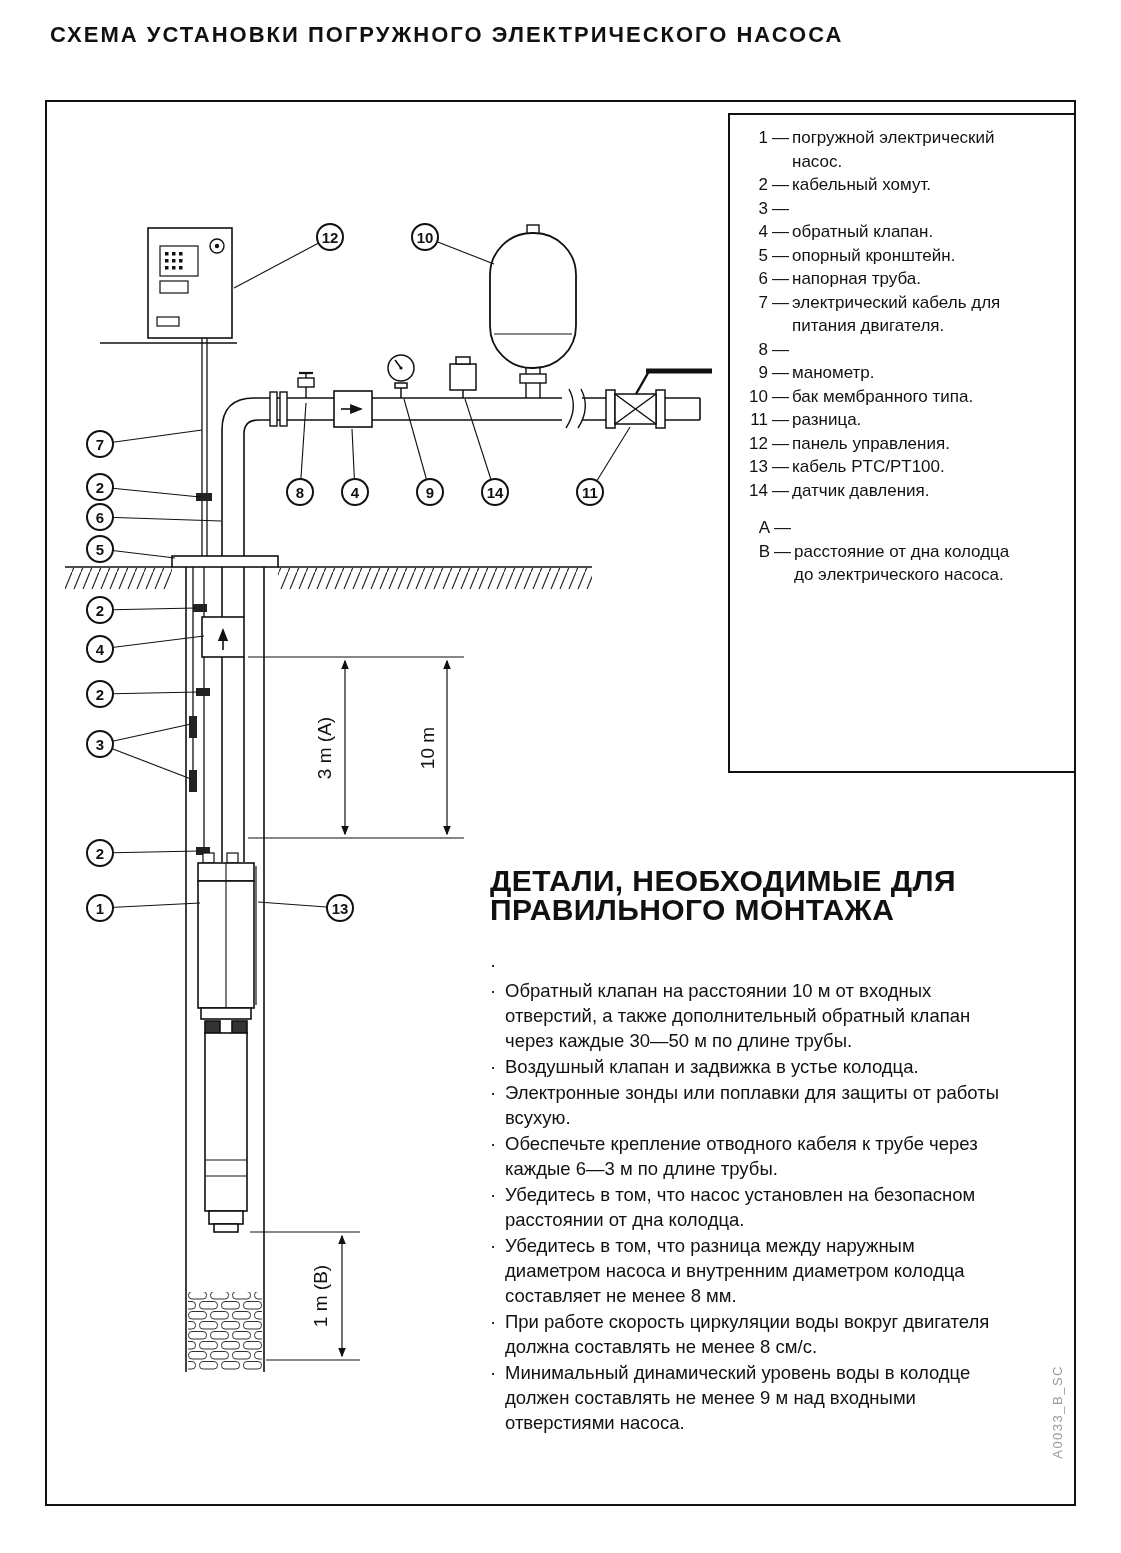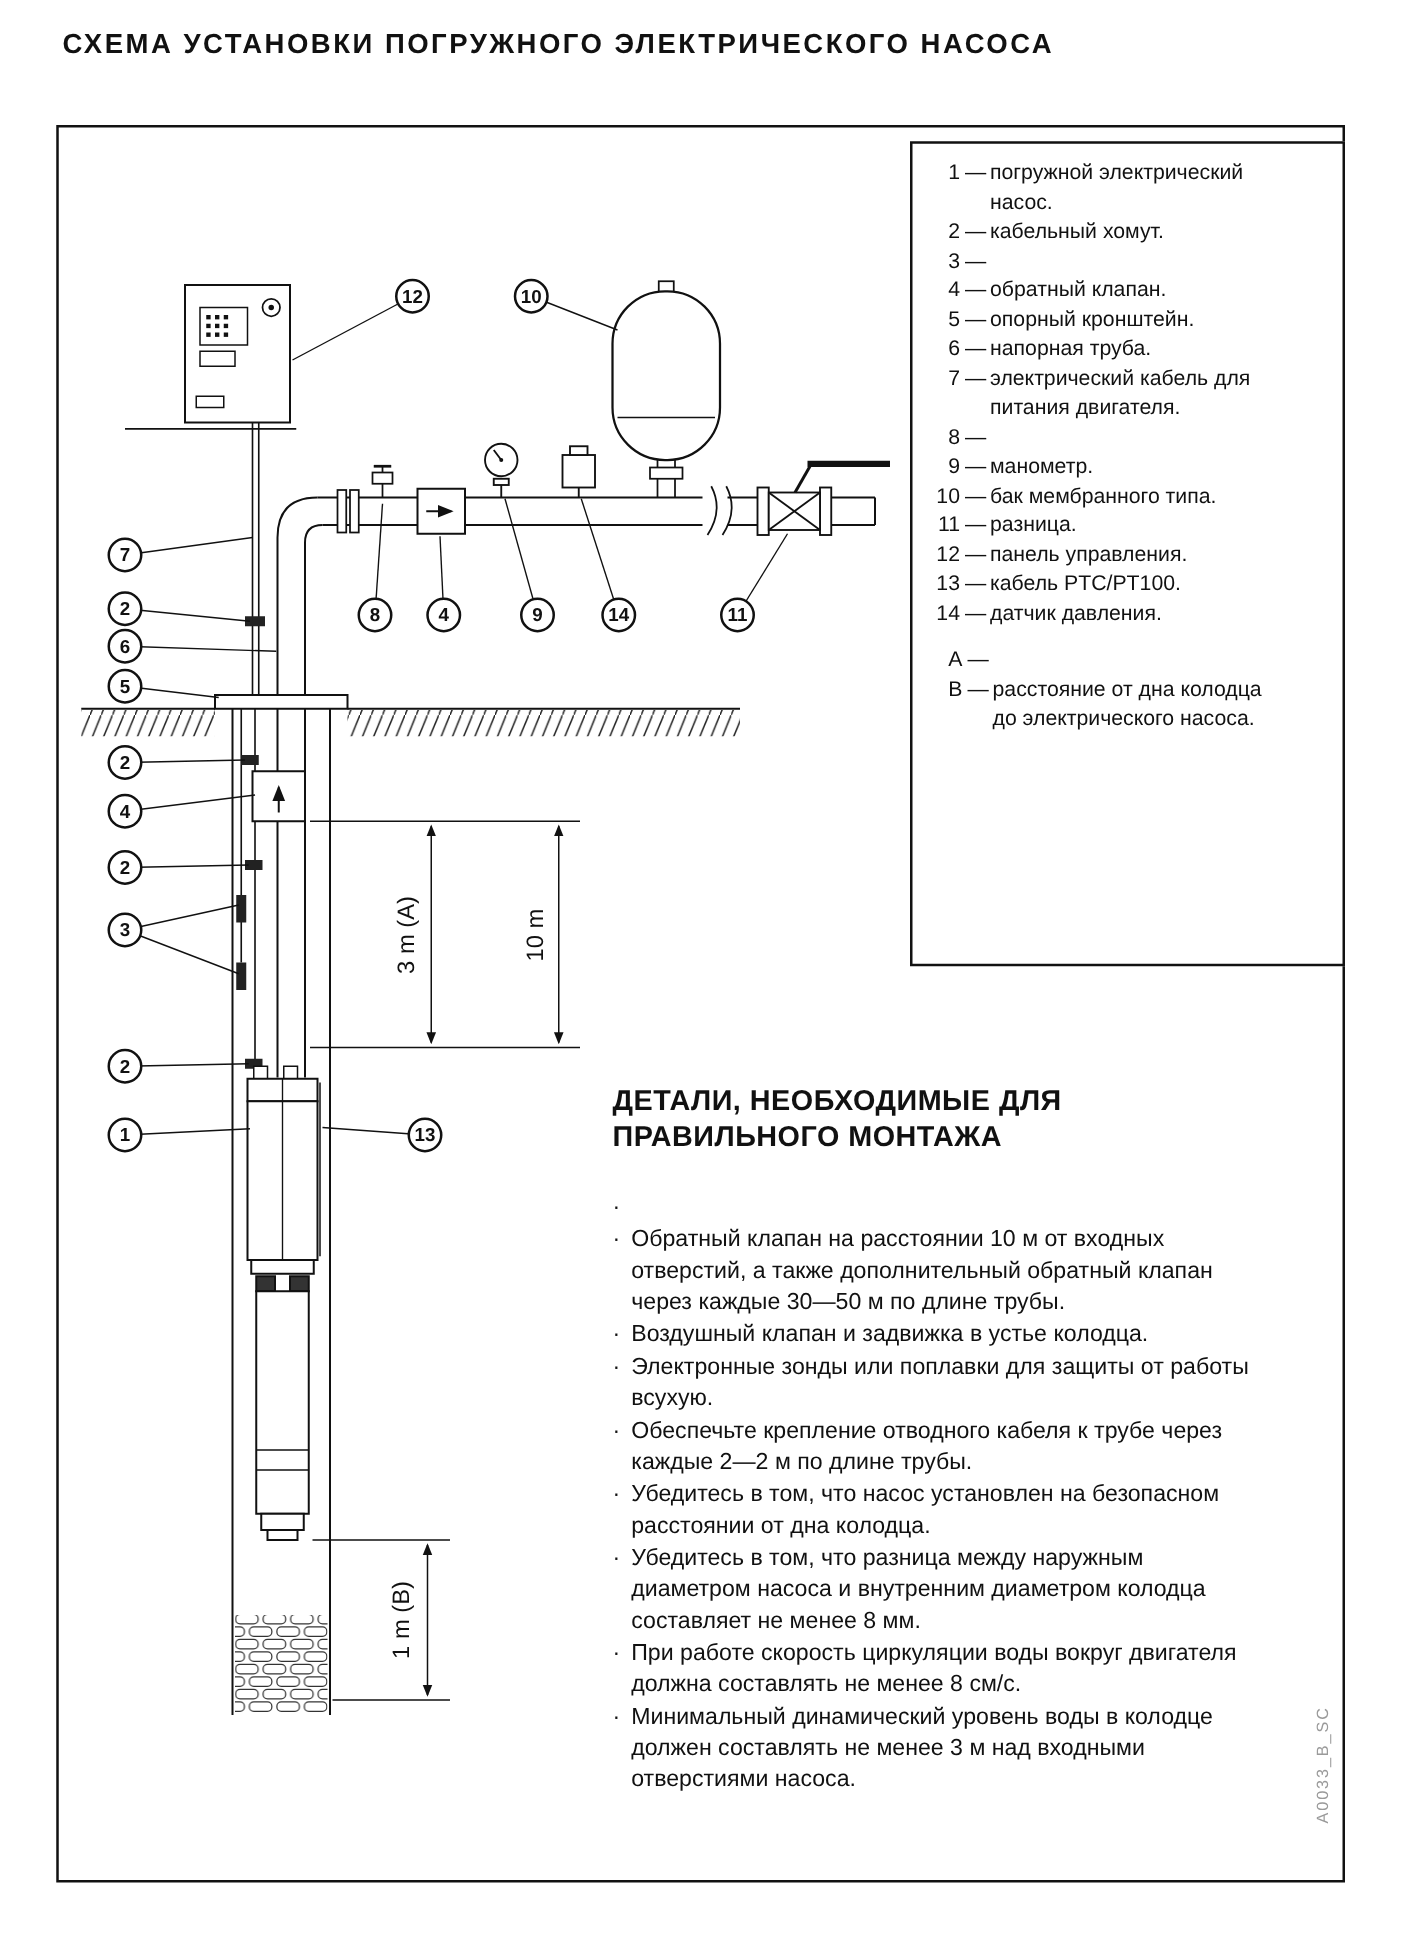--- a/index.html
+++ b/index.html
@@ -21,21 +21,21 @@
     border:2px solid #111;box-sizing:border-box;background:#fff;
     padding:11px 8px 8px 12px;font-size:17px;line-height:23.5px;
   }
   .legend-item{display:grid;grid-template-columns:26px 16px 237px;column-gap:4px;}
   .legend-note{display:grid;grid-template-columns:20px 16px 227px;column-gap:4px;}
   .li-num{text-align:right;}
   .li-dash{text-align:center;}
   .legend-notes{margin-top:14px;margin-left:8px;}
   .details{position:absolute;left:490px;top:866px;width:580px;}
   .details-heading{
-    font-size:23px;font-weight:bold;line-height:29px;width:470px;letter-spacing:.4px;
+    font-size:30px;font-weight:bold;line-height:29px;width:470px;letter-spacing:.4px;
   }
   .bullets{margin-top:28px;}
   .bullet{
     display:grid;grid-template-columns:15px 500px;font-size:18.5px;line-height:25px;
     margin-bottom:1px;
   }
   .b-marker{text-align:left;}
   .callouts{position:absolute;left:0;top:0;width:1121px;height:1553px;pointer-events:none;}
   .callout{
     position:absolute;width:28px;height:28px;border:2px solid #111;border-radius:50%;
@@ -377,41 +377,41 @@
         <span class="b-text">Воздушный клапан и задвижка в устье колодца.</span>
       </div>
 
       <div class="bullet">
         <span class="b-marker">·</span>
         <span class="b-text">Электронные зонды или поплавки для защиты от работы всухую.</span>
       </div>
 
       <div class="bullet">
         <span class="b-marker">·</span>
-        <span class="b-text">Обеспечьте крепление отводного кабеля к трубе через каждые 2—2 м по длине трубы.</span>
+        <span class="b-text">Обеспечьте крепление отводного кабеля к трубе через каждые 6—3 м по длине трубы.</span>
       </div>
 
       <div class="bullet">
         <span class="b-marker">·</span>
         <span class="b-text">Убедитесь в том, что насос установлен на безопасном расстоянии от дна колодца.</span>
       </div>
 
       <div class="bullet">
         <span class="b-marker">·</span>
         <span class="b-text">Убедитесь в том, что разница между наружным диаметром насоса и внутренним диаметром колодца составляет не менее 8 мм.</span>
       </div>
 
       <div class="bullet">
         <span class="b-marker">·</span>
         <span class="b-text">При работе скорость циркуляции воды вокруг двигателя должна составлять не менее 8 см/с.</span>
       </div>
 
       <div class="bullet">
         <span class="b-marker">·</span>
-        <span class="b-text">Минимальный динамический уровень воды в колодце должен составлять не менее 3 м над входными отверстиями насоса.</span>
+        <span class="b-text">Минимальный динамический уровень воды в колодце должен составлять не менее 9 м над входными отверстиями насоса.</span>
       </div>
     </div>
 </div>
 
 <div class="callouts">
 
     <div class="callout" style="left: 330px; top: 237px;">
       <span>12</span>
     </div>
 

